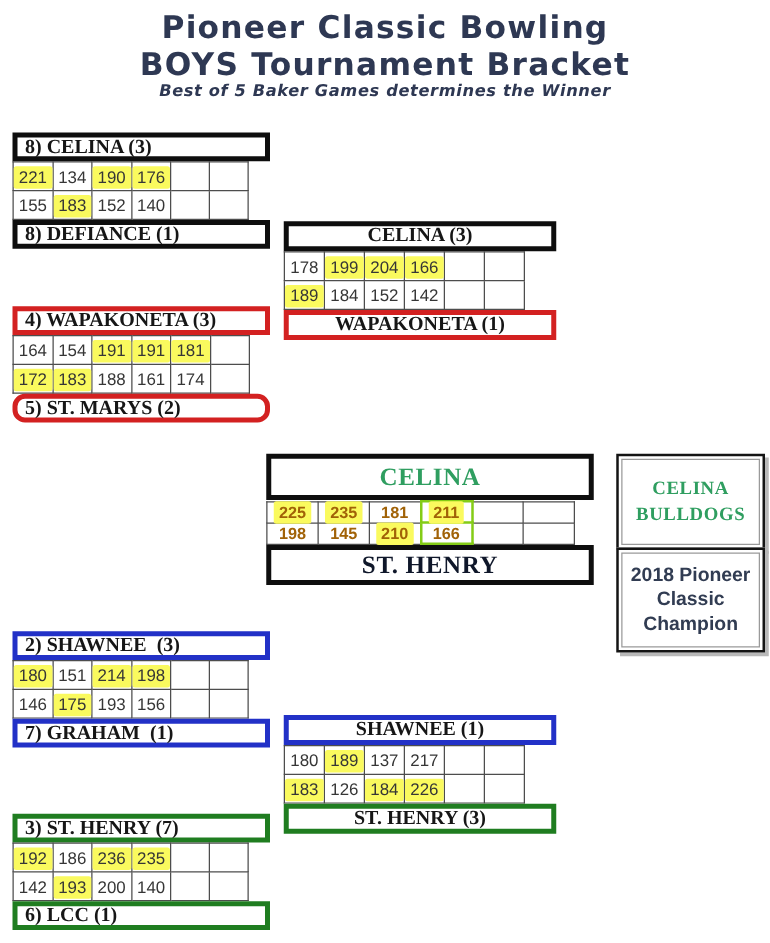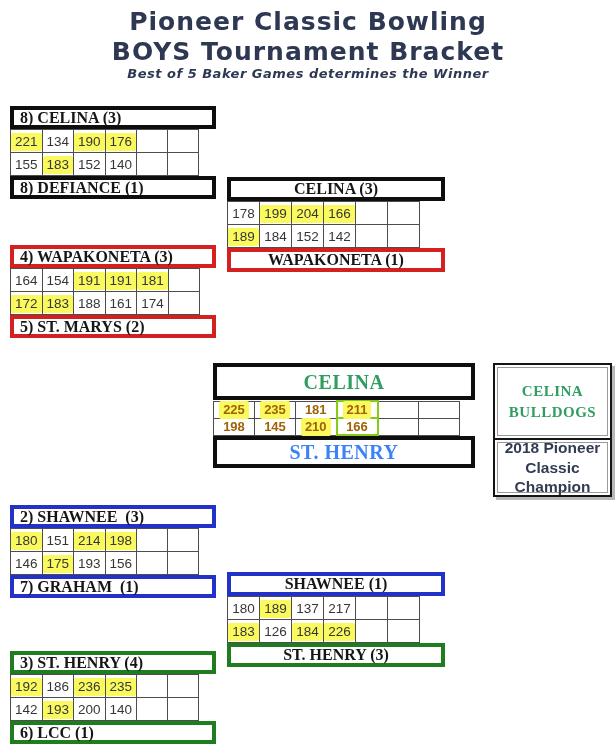--- a/index.html
+++ b/index.html
@@ -55,21 +55,21 @@
   .champ{position:absolute;left:482px;top:363px;width:130px;}
   .champ-box{box-sizing:border-box;border:2px solid #141414;background:#fff;
         box-shadow:3px 3px 0 #b8b8b8;margin-left:11px;}
   .champ-inner{box-sizing:border-box;border:1px solid #9a9a9a;margin:2px;
         height:calc(100% - 4px);display:flex;align-items:center;justify-content:center;
         text-align:center;}
   #champ-team{height:77px;}
   #champ-team .champ-inner{font-family:"Liberation Serif",serif;font-weight:bold;
         font-size:15px;line-height:1.35;letter-spacing:.5px;color:var(--green_team,#2f9e60);
         padding:0 14px;}
-  #champ-caption{height:59px;margin-top:-2px;}
+  #champ-caption{height:84px;margin-top:-2px;}
   #champ-caption .champ-inner{font-family:"Liberation Sans",sans-serif;font-weight:bold;
         font-size:15.5px;line-height:1.25;color:#313c52;padding:0 4px;}
 </style>
 </head>
 <body>
 
 <div class="page">
 
   <div class="title-line" id="title1">Pioneer Classic Bowling</div>
   <div class="title-line" id="title2">BOYS Tournament Bracket</div>
@@ -156,21 +156,21 @@
               <td class="c0"><span class="hl">172</span></td>
               <td class="c1"><span class="hl">183</span></td>
               <td class="c2"><span>188</span></td>
               <td class="c3"><span>161</span></td>
               <td class="c4"><span>174</span></td>
               <td class="c5"></td>
             </tr>
           </tbody>
         </table>
       </div>
-    <div class="label-box align-left" style="border-color: rgb(211, 33, 33);">
+    <div class="label-box align-left" style="border-color: rgb(211, 33, 33); border-radius: 10px;">
       <span>5) ST. MARYS (2)</span>
     </div>
   </div>
 
   <div class="match" id="final">
     <div class="label-box align-center" style="border-color: rgb(14, 14, 14);">
       <span style="color: rgb(47, 158, 96);">CELINA</span>
     </div>
     <div>
         <table class="score-grid">
@@ -188,21 +188,21 @@
               <td class="c1"><span>145</span></td>
               <td class="c2"><span class="hl">210</span></td>
               <td class="c3"><span>166</span></td>
               <td class="c4"></td>
               <td class="c5"></td>
             </tr>
           </tbody>
         </table>
       </div>
     <div class="label-box align-center bottom" style="border-color: rgb(14, 14, 14);">
-      <span style="color: #3b82f6;">ST. HENRY</span>
+      <span style="color: #0f172a;">ST. HENRY</span>
     </div>
   </div>
 
   <div class="champ">
     <div class="champ-box" id="champ-team">
       <div class="champ-inner">CELINA BULLDOGS</div>
     </div>
     <div class="champ-box" id="champ-caption">
       <div class="champ-inner">2018 Pioneer Classic Champion</div>
     </div>
@@ -265,21 +265,21 @@
           </tbody>
         </table>
       </div>
     <div class="label-box align-center" style="border-color: rgb(31, 125, 32);">
       <span>ST. HENRY (3)</span>
     </div>
   </div>
 
   <div class="match" id="m4">
     <div class="label-box align-left" style="border-color: rgb(31, 125, 32);">
-      <span>3) ST. HENRY (4)</span>
+      <span>3) ST. HENRY (7)</span>
     </div>
     <div>
         <table class="score-grid">
           <tbody>
             <tr>
               <td class="c0"><span class="hl">192</span></td>
               <td class="c1"><span>186</span></td>
               <td class="c2"><span class="hl">236</span></td>
               <td class="c3"><span class="hl">235</span></td>
               <td class="c4"></td>

